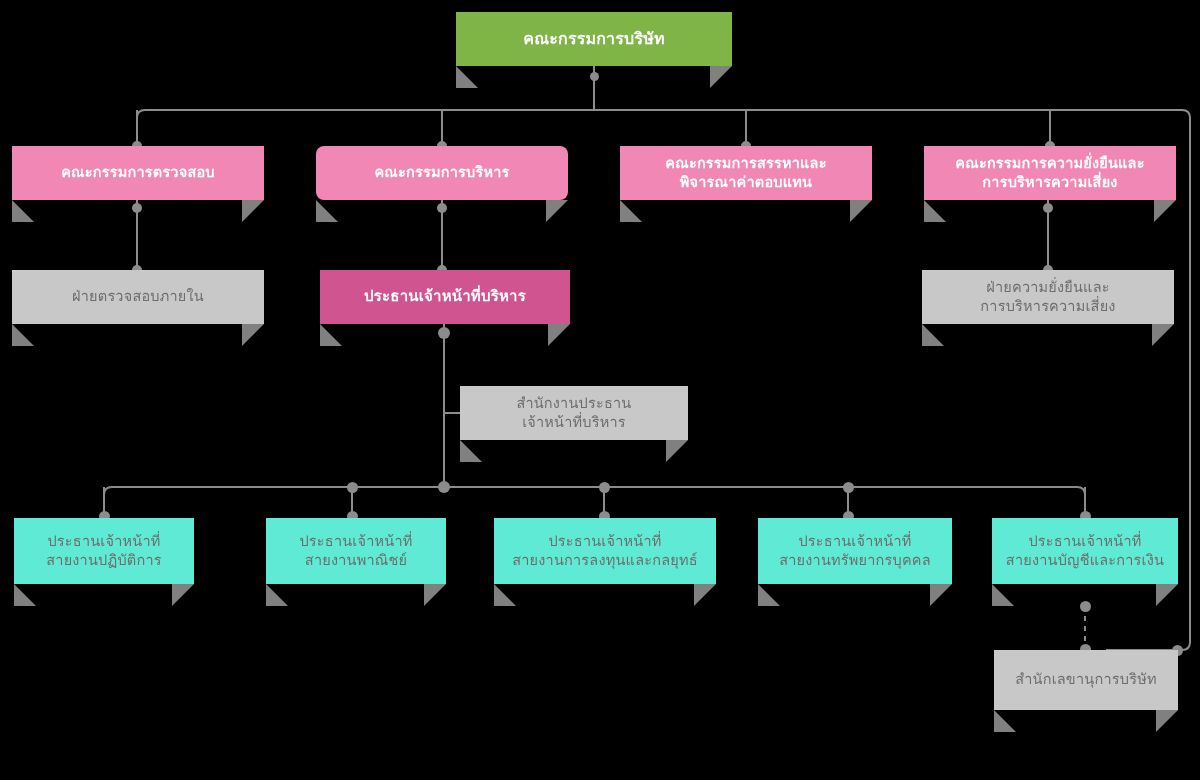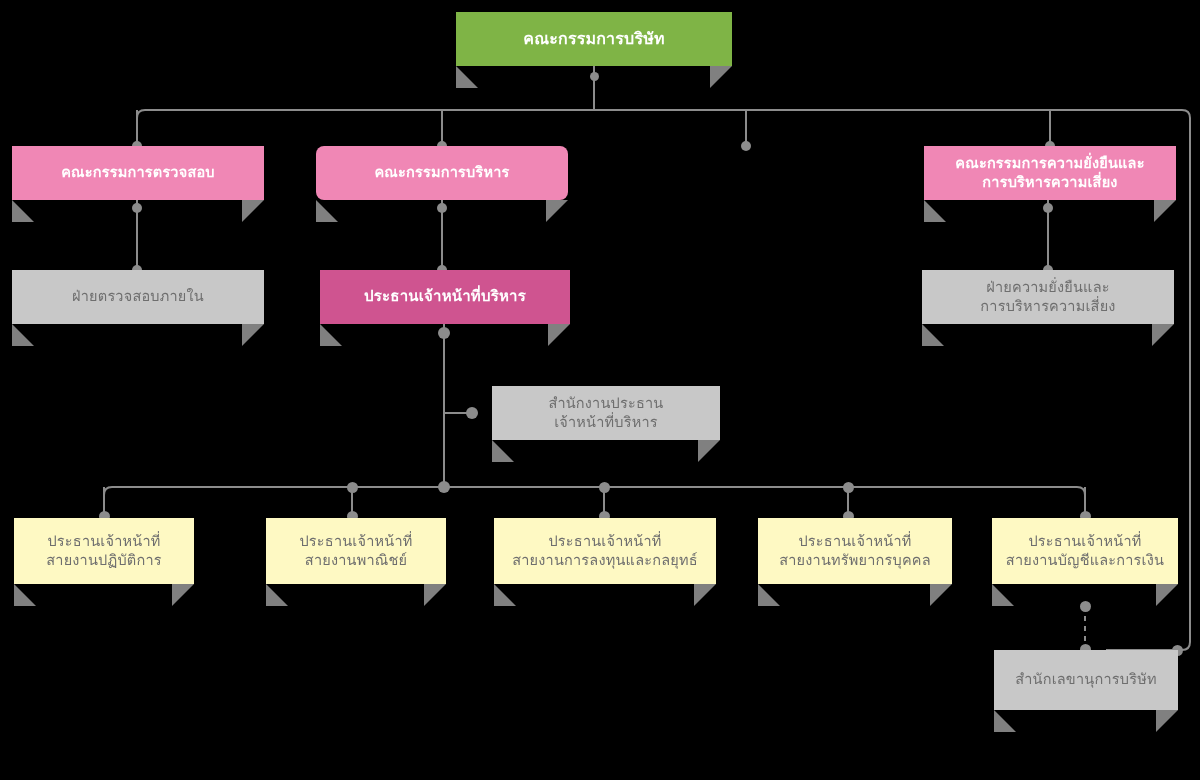--- a/index.html
+++ b/index.html
@@ -78,21 +78,21 @@
     font-weight: bold;
     font-size: 15px;
   }
   .node.level-gray {
     background: #c8c8c8;
     color: #6e6e6e;
     font-weight: normal;
     font-size: 14.5px;
   }
   .node.level-gray-light {
-    background: #fef9c3;
+    background: #5eead4;
     color: #6e6e6e;
     font-weight: normal;
     font-size: 14.5px;
   }
 </style>
 </head>
 <body>
 
 <div id="chart-root">
 
@@ -166,40 +166,44 @@
   </div>
 
   <div class="node level-pink" style="left:12px; top:146px; width:252px; height:54px;">
     <span class="node-label">คณะกรรมการตรวจสอบ</span>
   </div>
 
   <div class="node level-pink" style="left:316px; top:146px; width:252px; height:54px;border-radius:8px;">
     <span class="node-label">คณะกรรมการบริหาร</span>
   </div>
 
+  <div class="node level-pink" style="left:620px; top:146px; width:252px; height:54px;">
+    <span class="node-label">คณะกรรมการสรรหาและ
+พิจารณาค่าตอบแทน</span>
+  </div>
 
   <div class="node level-pink" style="left:924px; top:146px; width:252px; height:54px;">
     <span class="node-label">คณะกรรมการความยั่งยืนและ
 การบริหารความเสี่ยง</span>
   </div>
 
   <div class="node level-gray" style="left:12px; top:270px; width:252px; height:54px;">
     <span class="node-label">ฝ่ายตรวจสอบภายใน</span>
   </div>
 
   <div class="node level-magenta" style="left:320px; top:270px; width:250px; height:54px;justify-content:flex-end;">
     <span class="node-label">ประธานเจ้าหน้าที่บริหาร</span>
   </div>
 
   <div class="node level-gray" style="left:922px; top:270px; width:252px; height:54px;">
     <span class="node-label">ฝ่ายความยั่งยืนและ
 การบริหารความเสี่ยง</span>
   </div>
 
-  <div class="node level-gray" style="left:492px; top:386px; width:228px; height:54px;">
+  <div class="node level-gray" style="left:460px; top:386px; width:228px; height:54px;">
     <span class="node-label">สำนักงานประธาน
 เจ้าหน้าที่บริหาร</span>
   </div>
 
   <div class="node level-gray-light" style="left:14px; top:518px; width:180px; height:66px;">
     <span class="node-label">ประธานเจ้าหน้าที่
 สายงานปฏิบัติการ</span>
   </div>
 
   <div class="node level-gray-light" style="left:266px; top:518px; width:180px; height:66px;">

